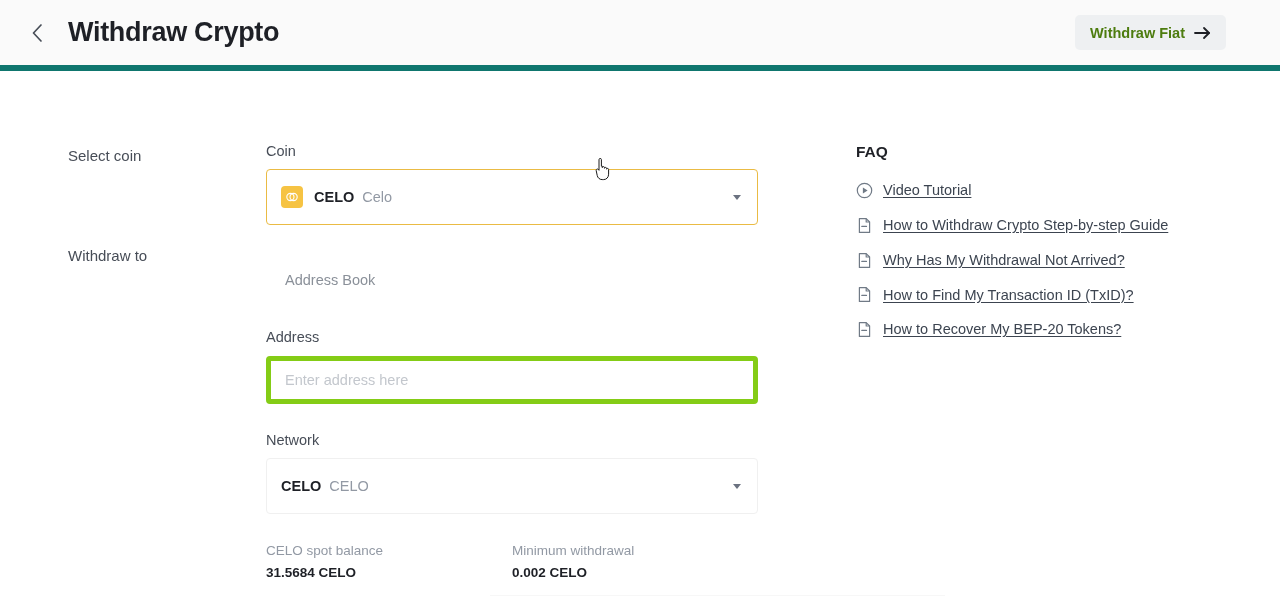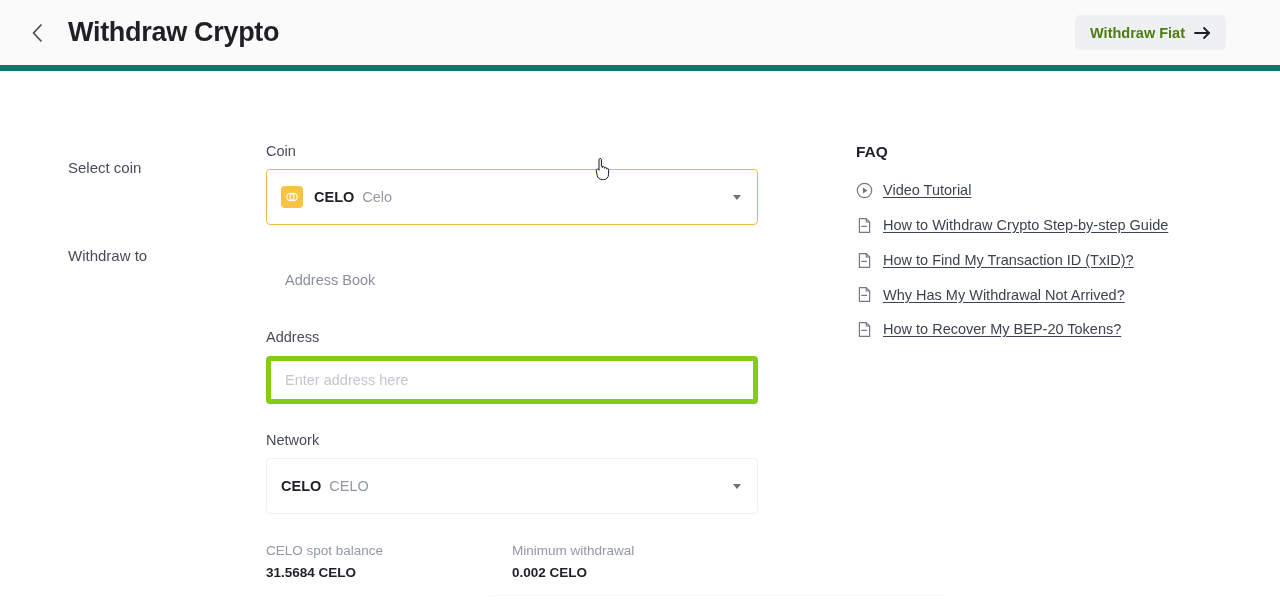--- a/index.html
+++ b/index.html
@@ -61,21 +61,21 @@
     padding-top: 39px;
   }
 
   .row-label {
     position: absolute;
     left: 68px;
     font-size: 15px;
     color: #474d57;
     line-height: 1.2;
   }
-  .label-select-coin { top: 88px; }
+  .label-select-coin { top: 76px; }
   .label-withdraw-to { top: 176px; }
 
   .form-col {
     position: absolute;
     left: 266px;
     top: 72px;
     width: 492px;
   }
   .field-label {
     font-size: 14.5px;
@@ -347,32 +347,32 @@
     </div>
 
     <div class="faq-item">
       <span class="faq-icon">
         <svg width="17" height="17" viewBox="0 0 17 17" fill="none">
           <path d="M3.4 1.6 H10.2 L13.6 5 V15.4 H3.4 Z" stroke="#707a86" stroke-width="1.2" stroke-linejoin="round"></path>
           <path d="M10.2 1.6 V5 H13.6" stroke="#707a86" stroke-width="1.2" stroke-linejoin="round"></path>
           <path d="M5.8 9.4 H10.5" stroke="#707a86" stroke-width="1.2" stroke-linecap="round"></path>
         </svg>
       </span>
-      <span class="faq-text">How to Find My Transaction ID (TxID)?</span>
+      <span class="faq-text">Why Has My Withdrawal Not Arrived?</span>
     </div>
 
     <div class="faq-item">
       <span class="faq-icon">
         <svg width="17" height="17" viewBox="0 0 17 17" fill="none">
           <path d="M3.4 1.6 H10.2 L13.6 5 V15.4 H3.4 Z" stroke="#707a86" stroke-width="1.2" stroke-linejoin="round"></path>
           <path d="M10.2 1.6 V5 H13.6" stroke="#707a86" stroke-width="1.2" stroke-linejoin="round"></path>
           <path d="M5.8 9.4 H10.5" stroke="#707a86" stroke-width="1.2" stroke-linecap="round"></path>
         </svg>
       </span>
-      <span class="faq-text">Why Has My Withdrawal Not Arrived?</span>
+      <span class="faq-text">How to Find My Transaction ID (TxID)?</span>
     </div>
 
     <div class="faq-item">
       <span class="faq-icon">
         <svg width="17" height="17" viewBox="0 0 17 17" fill="none">
           <path d="M3.4 1.6 H10.2 L13.6 5 V15.4 H3.4 Z" stroke="#707a86" stroke-width="1.2" stroke-linejoin="round"></path>
           <path d="M10.2 1.6 V5 H13.6" stroke="#707a86" stroke-width="1.2" stroke-linejoin="round"></path>
           <path d="M5.8 9.4 H10.5" stroke="#707a86" stroke-width="1.2" stroke-linecap="round"></path>
         </svg>
       </span>

